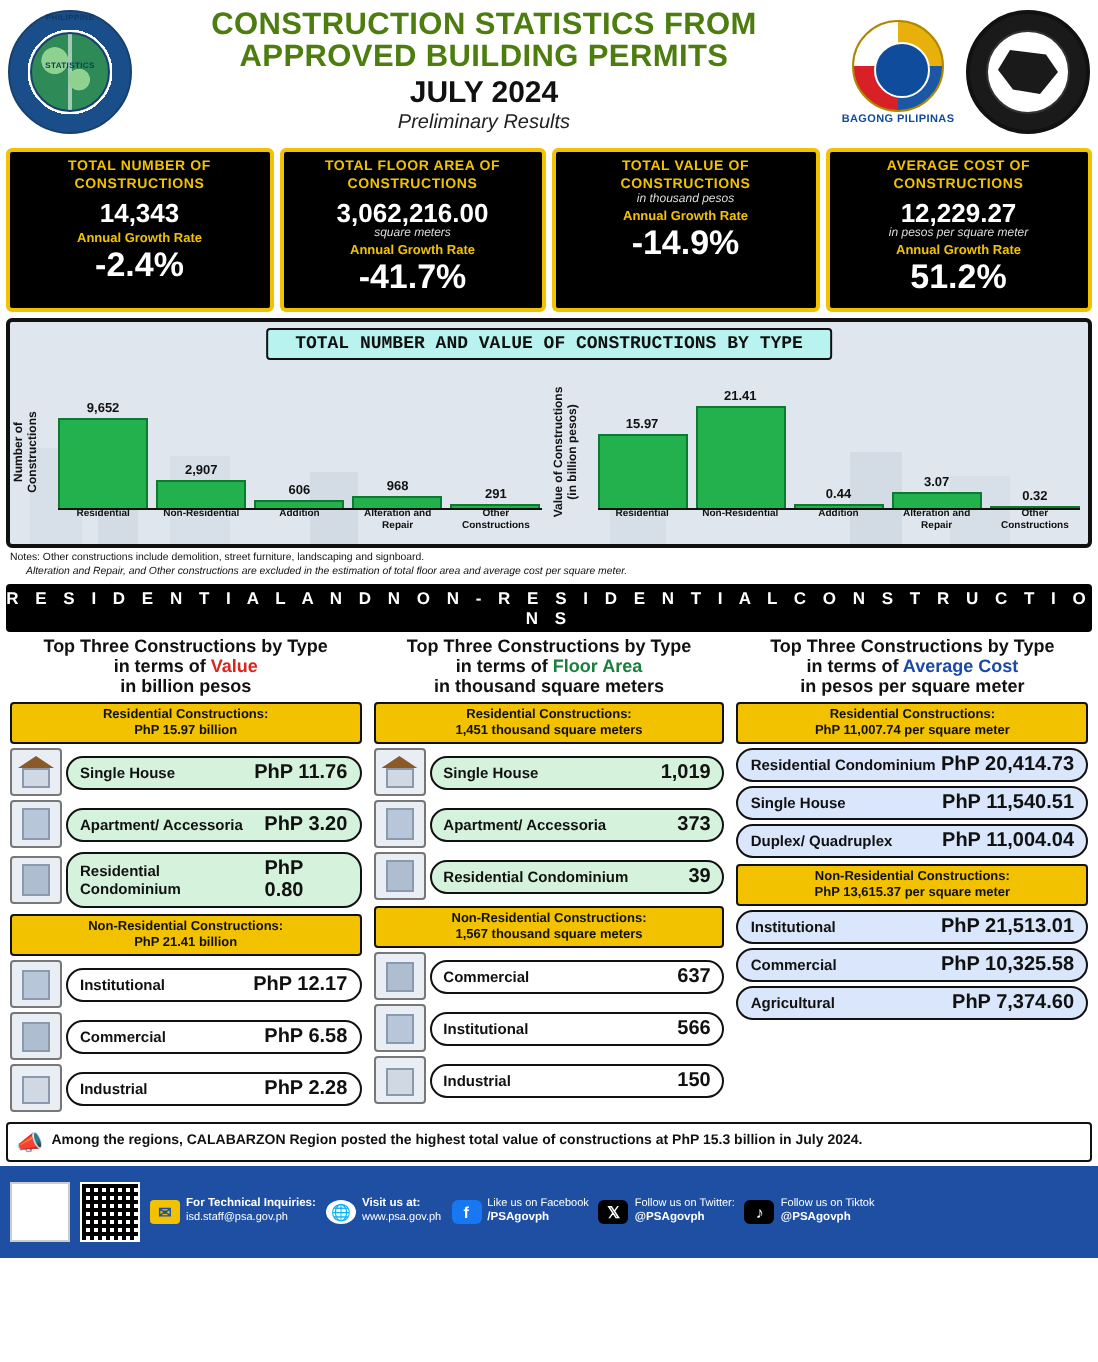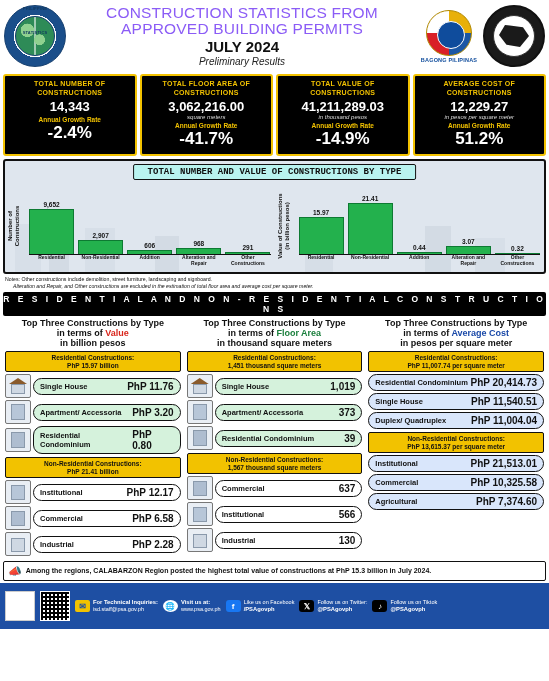--- a/index.html
+++ b/index.html
@@ -31,22 +31,22 @@
       radial-gradient(circle at 30% 35%, #8fd18f 0 18%, transparent 19%),
       radial-gradient(circle at 62% 60%, #8fd18f 0 16%, transparent 17%),
       linear-gradient(90deg, transparent 48%, rgba(255,255,255,.55) 48% 52%, transparent 52%);
   }
   .psa-logo .txt {
     position:absolute; inset:0; font-size:4px; color:#10385f; font-weight:bold;
     text-align:center; line-height:6px; padding-top:1px; letter-spacing:.2px;
   }
   .title-block { flex:1 1 auto; text-align:center; padding:0 2px; }
   .title-block h1 {
-    margin:0; font-size:15.5px; font-weight:normal; line-height:16px;
-    letter-spacing:.2px; color:#8b5cf6;
+    margin:0; font-size:15.5px; font-weight:bold; line-height:16px;
+    letter-spacing:.2px; color:#4d7c0f;
   }
   .title-block h2 {
     margin:1px 0 0 0; font-size:15px; font-weight:bold; color:#111;
   }
   .title-block .sub { font-size:10px; font-style:italic; margin-top:1px; color:#222; }
   .logos-right { display:flex; align-items:center; gap:3px; margin-right:4px; }
   .bagong { width:62px; text-align:center; }
   .bagong .emb {
     width:46px; height:46px; border-radius:50%; margin:0 auto;
     background: conic-gradient(#e8b00a 0 25%, #1b57a5 25% 50%, #d92027 50% 75%, #ffffff 75% 100%);
@@ -233,21 +233,20 @@
     </div>
     <div class="kpi">
       <div class="label">TOTAL FLOOR AREA OF CONSTRUCTIONS</div>
       <div class="value">3,062,216.00</div>
       <div class="unit">square meters</div>
       <div class="agr">Annual Growth Rate</div>
       <div class="agrval">-41.7%</div>
     </div>
     <div class="kpi">
       <div class="label">TOTAL VALUE OF CONSTRUCTIONS</div>
-      <div class="value">41,211,289.03</div>
       <div class="unit">in thousand pesos</div>
       <div class="agr">Annual Growth Rate</div>
       <div class="agrval">-14.9%</div>
     </div>
     <div class="kpi">
       <div class="label">AVERAGE COST OF CONSTRUCTIONS</div>
       <div class="value">12,229.27</div>
       <div class="unit">in pesos per square meter</div>
       <div class="agr">Annual Growth Rate</div>
       <div class="agrval">51.2%</div>
@@ -469,21 +468,21 @@
           <span class="nm">Institutional</span>
           <span class="vl">566</span>
         </div>
       </div>
       <div class="item">
         <div class="thumb">
             <div class="body" style="top:5px"></div>
           </div>
         <div class="pill white">
           <span class="nm">Industrial</span>
-          <span class="vl">130</span>
+          <span class="vl">150</span>
         </div>
       </div>
     </div>
 
     <div class="col">
       <div class="col-head">
         <div>Top Three Constructions by Type</div>
         <div><span>in terms of</span> <span class="em3">Average Cost</span></div>
         <div>in pesos per square meter</div>
       </div>

